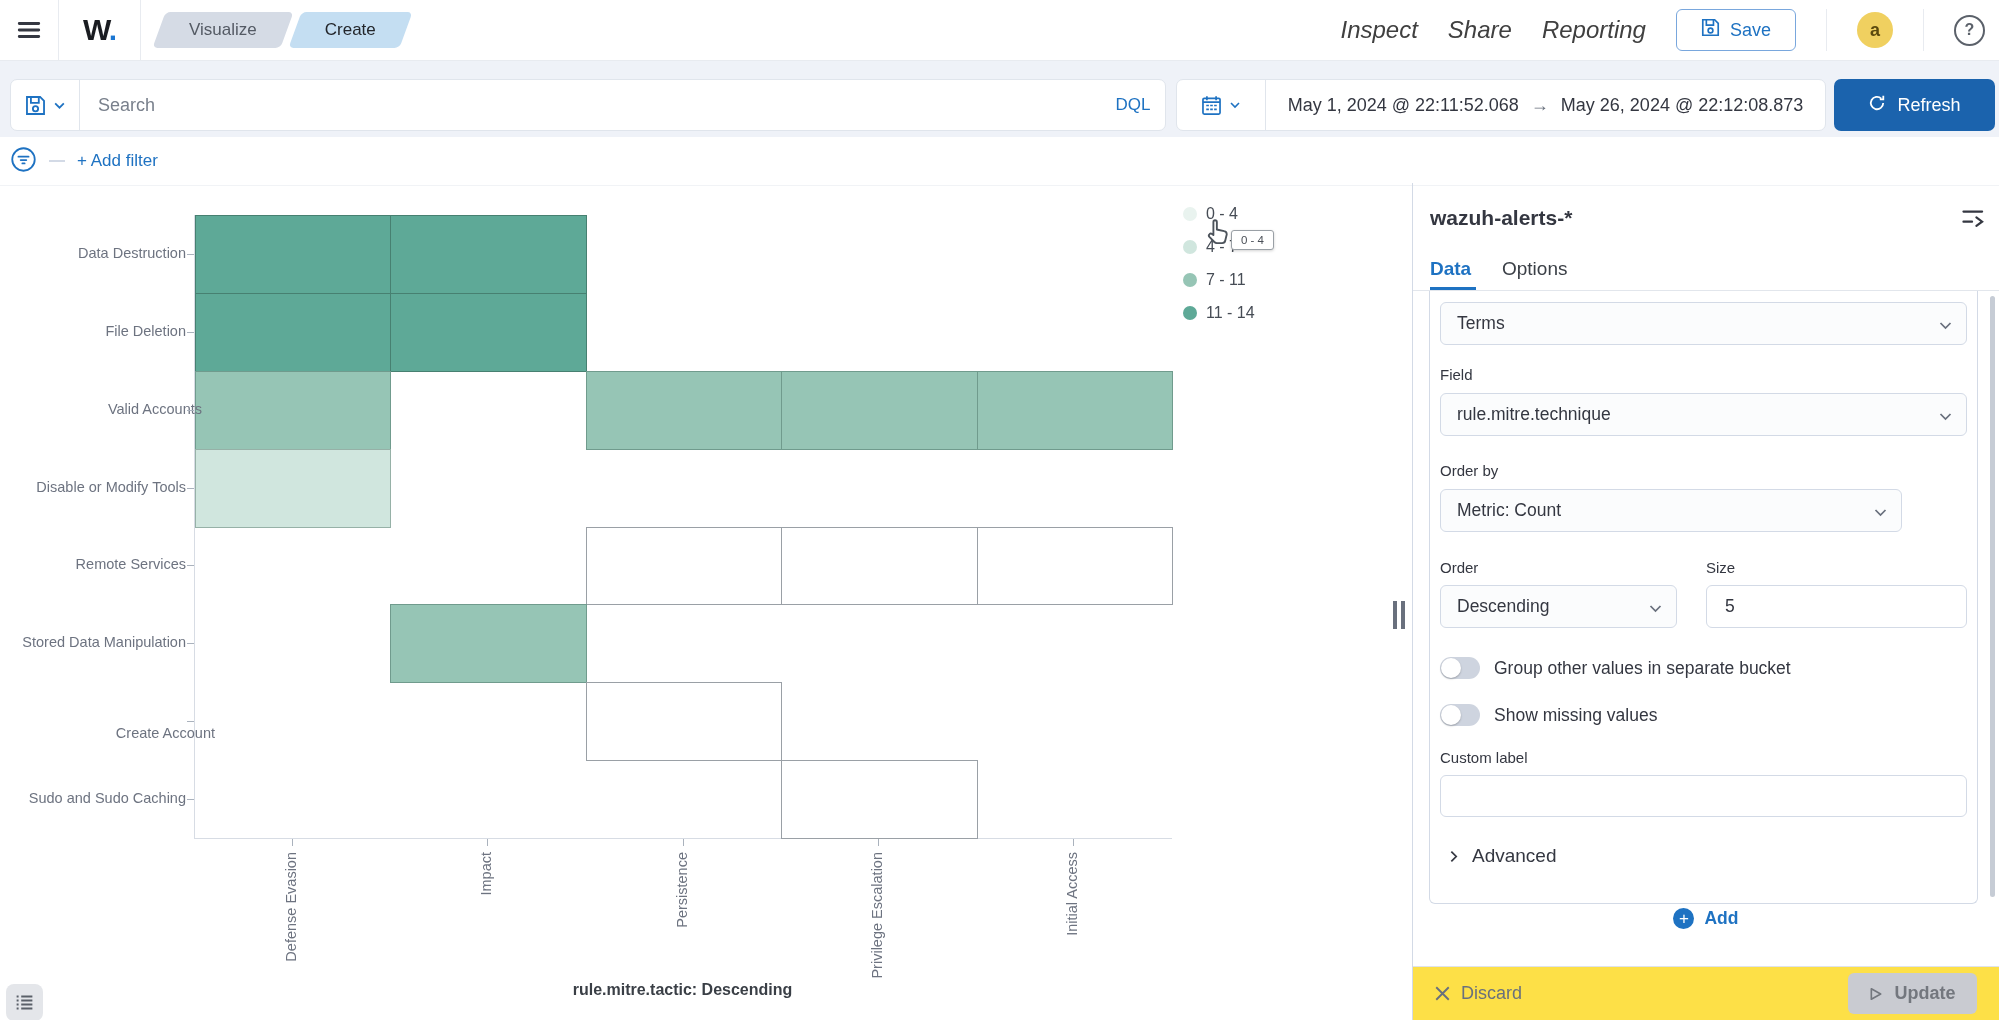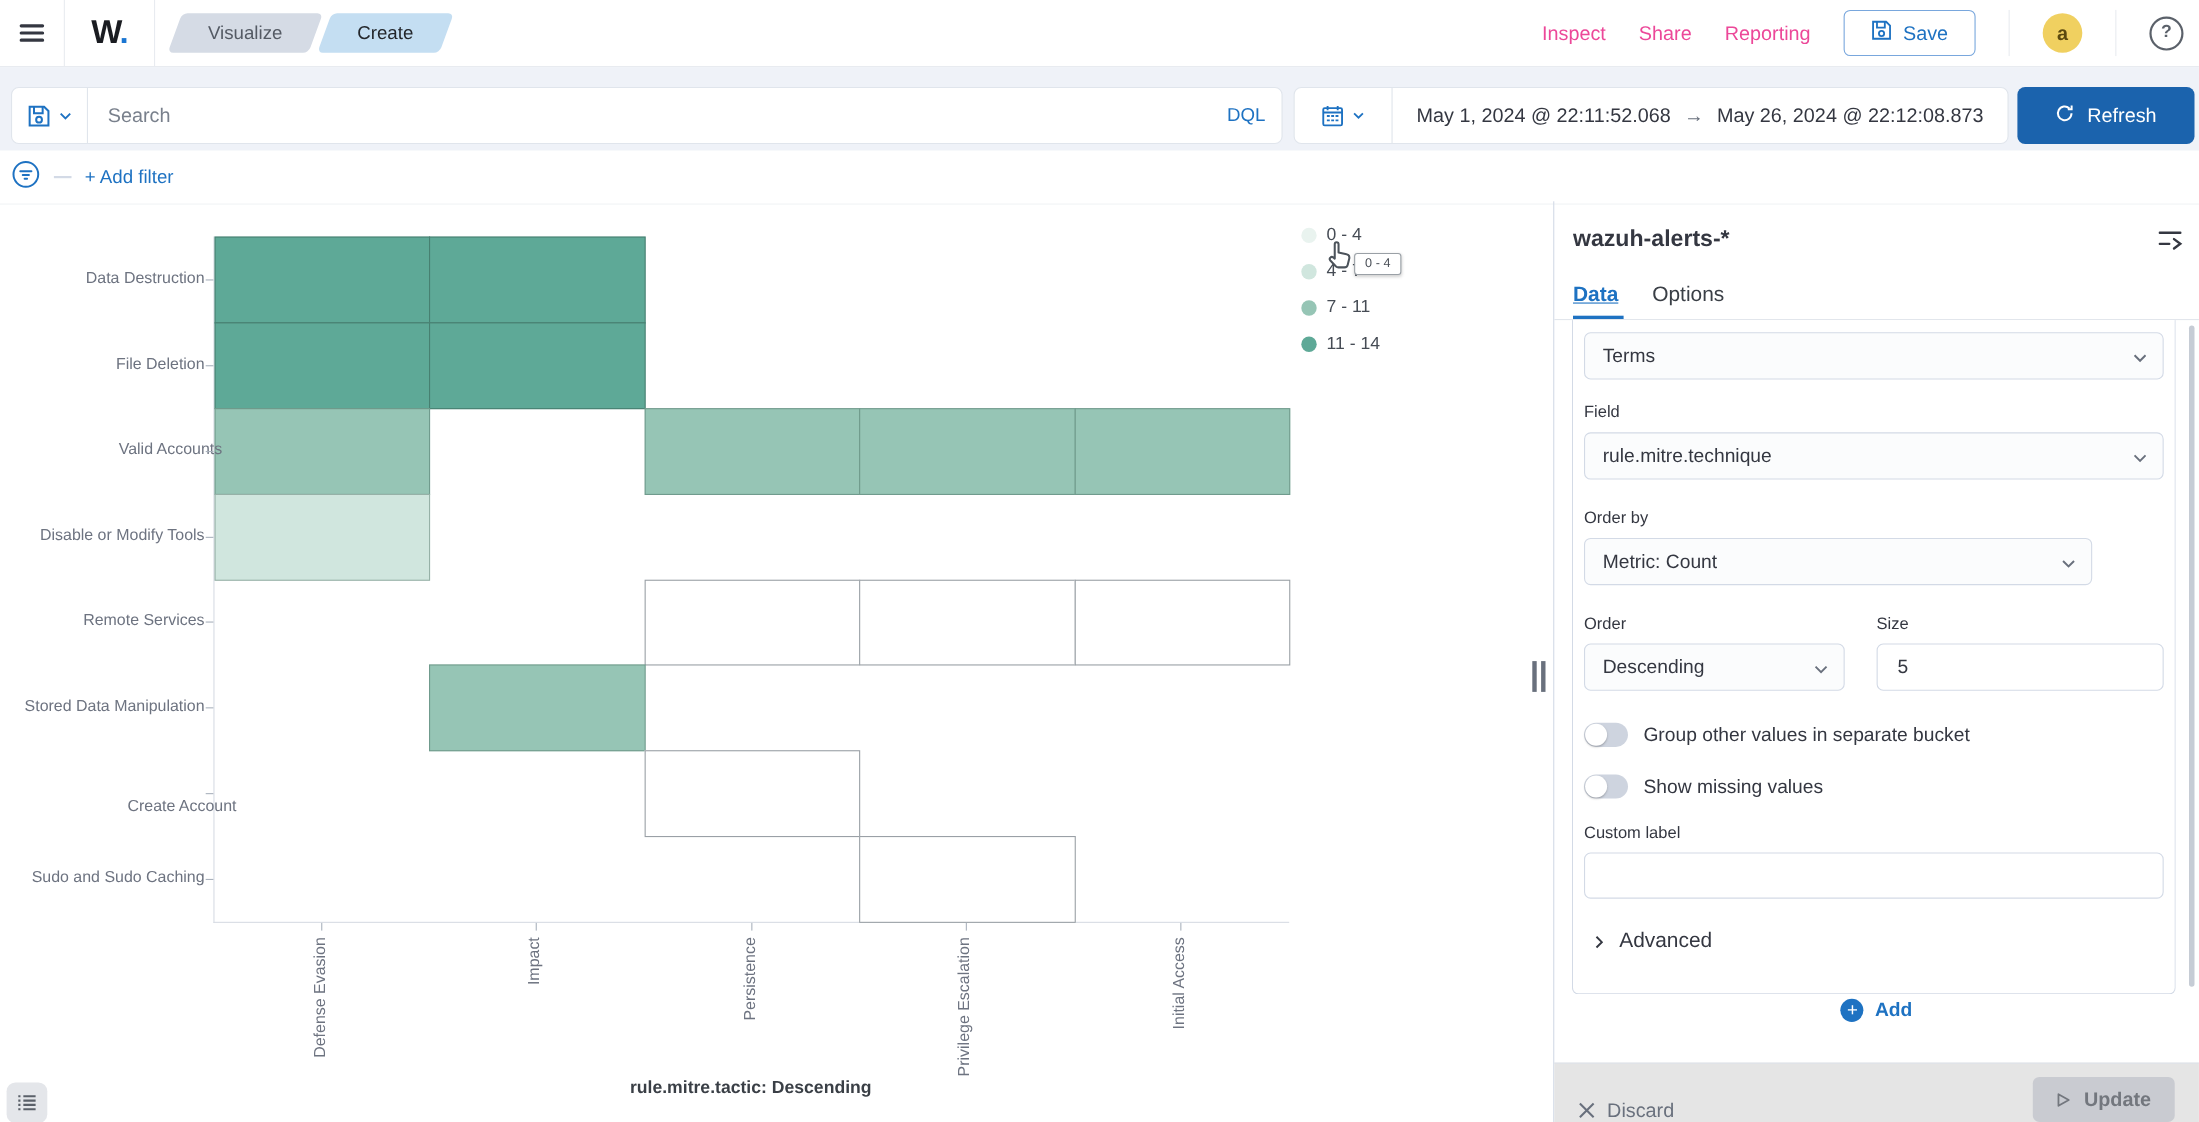--- a/index.html
+++ b/index.html
@@ -14,21 +14,21 @@
   .logo .dot{color:#1b76d2;}
   .crumbs{display:flex;margin-left:4px;}
   .crumb{position:relative;height:36px;display:flex;align-items:center;padding:0 30px;font-size:17px;}
   .crumb .bg{position:absolute;inset:0;transform:skewX(-20deg);border-radius:5px;}
   .crumb.c1 .bg{background:#d5dbe5;}
   .crumb.c1{color:#545a64;}
   .crumb.c2 .bg{background:#c4def2;}
   .crumb.c2{color:#23262b;margin-left:8px;}
   .crumb span{position:relative;z-index:1;}
   .nav-right{margin-left:auto;display:flex;align-items:center;gap:30px;}
-  .nav-link{color:#ec4899;font-size:18px;cursor:pointer;}
+  .nav-link{color:#404040;font-size:24px;cursor:pointer;font-style:italic;}
   .save-btn{display:flex;align-items:center;gap:10px;height:42px;padding:0 24px;border:1px solid #79a7dd;
             border-radius:6px;color:#1e72c2;font-size:18px;background:#fff;cursor:pointer;}
   .avatar{width:36px;height:36px;border-radius:50%;background:#f0d060;color:#5c4a0e;display:flex;
           align-items:center;justify-content:center;font-size:18px;font-weight:700;}
   .help{width:27px;height:27px;border-radius:50%;border:2px solid #5b616a;color:#5b616a;display:flex;
         align-items:center;justify-content:center;font-size:16px;font-weight:700;}
   
   .querystrip{position:absolute;left:0;top:61px;right:0;height:76px;background:#eff2f8;}
   .search-group{position:absolute;left:10px;top:79px;width:1156px;height:52px;background:#fff;
                 border:1px solid #e0e5ec;border-radius:7px;display:flex;align-items:stretch;overflow:hidden;box-sizing:border-box;}
@@ -67,21 +67,21 @@
   .cursor{position:absolute;left:1203px;top:216px;z-index:6;}
   .list-btn{position:absolute;left:6px;top:984px;width:37px;height:37px;background:#e4e6ea;border-radius:8px;
             display:flex;align-items:center;justify-content:center;cursor:pointer;}
   
   .panel-border{position:absolute;left:1412px;top:183px;bottom:0;width:1px;background:#d3dae6;}
   .resize-handle{position:absolute;left:1393px;top:601px;display:flex;gap:4px;cursor:col-resize;}
   .resize-handle i{width:4px;height:28px;background:#69707d;display:block;}
   .panel-title{position:absolute;left:1430px;top:206px;font-size:21px;font-weight:bold;color:#343741;}
   .collapse-icon{position:absolute;left:1962px;top:208px;cursor:pointer;}
   .tab{position:absolute;top:258px;font-size:19px;cursor:pointer;}
-  .tab.data{left:1430px;color:#1e72c2;font-weight:600;text-decoration:underline;}
+  .tab.data{left:1430px;color:#1e72c2;font-weight:600;}
   .tab.options{left:1502px;color:#3a3f46;}
   .tab-underline{position:absolute;left:1430px;top:287px;width:46px;height:3px;background:#1e72c2;}
   .tabs-divider{position:absolute;left:1413px;right:0;top:290px;height:1px;background:#e2e6ec;}
   .card{position:absolute;left:1429px;top:291px;width:549px;height:613px;background:#fff;
         border:1px solid #d3dae6;border-top:none;border-radius:0 0 6px 6px;box-sizing:border-box;}
   .sel,.tinput{position:absolute;height:43px;background:#fbfcfd;border:1px solid #d3dae6;border-radius:6px;
        display:flex;align-items:center;padding:0 16px;font-size:17.5px;color:#343741;box-sizing:border-box;cursor:pointer;}
   .sel .chev{position:absolute;right:13px;top:14px;}
   .tinput{background:#fff;cursor:text;}
   .tinput input{border:0;outline:none;width:100%;font-size:17.5px;color:#343741;font-family:inherit;background:transparent;}
@@ -91,22 +91,22 @@
                 box-shadow:0 1px 2px rgba(0,0,0,.25);}
   .tog-label{position:absolute;font-size:17.5px;color:#343741;}
   .advanced{position:absolute;left:1447px;top:845px;display:flex;align-items:center;gap:12px;font-size:19px;
             color:#343741;cursor:pointer;}
   .add-row{position:absolute;left:1413px;top:908px;width:586px;display:flex;justify-content:center;
            align-items:center;gap:10px;cursor:pointer;}
   .plus-circle{width:21px;height:21px;border-radius:50%;background:#1e72c2;color:#fff;display:flex;
                align-items:center;justify-content:center;font-size:17px;line-height:1;}
   .add-label{color:#1e72c2;font-size:17.5px;font-weight:600;}
   .scrollbar{position:absolute;left:1990px;top:296px;width:5px;height:601px;background:#c6ccd5;border-radius:3px;}
-  .panel-footer{position:absolute;left:1413px;right:0;top:966px;bottom:0;background:#e5e5e5;
-                border-top:1px solid #dfe3ea;display:flex;align-items:flex-end;justify-content:space-between;
+  .panel-footer{position:absolute;left:1413px;right:0;top:966px;bottom:0;background:#fde047;
+                border-top:1px solid #dfe3ea;display:flex;align-items:center;justify-content:space-between;
                 padding:0 22px;box-sizing:border-box;gap:44px;}
   .discard{display:flex;align-items:center;gap:11px;color:#69707d;font-size:18px;cursor:pointer;}
   .update-btn{width:129px;height:41px;background:#c9cbd1;border:none;border-radius:6px;color:#73777e;
               font-size:18px;font-weight:600;display:flex;align-items:center;justify-content:center;gap:11px;
               cursor:not-allowed;font-family:inherit;}
 </style>
 </head>
 <body>
 
 <div id="app">

